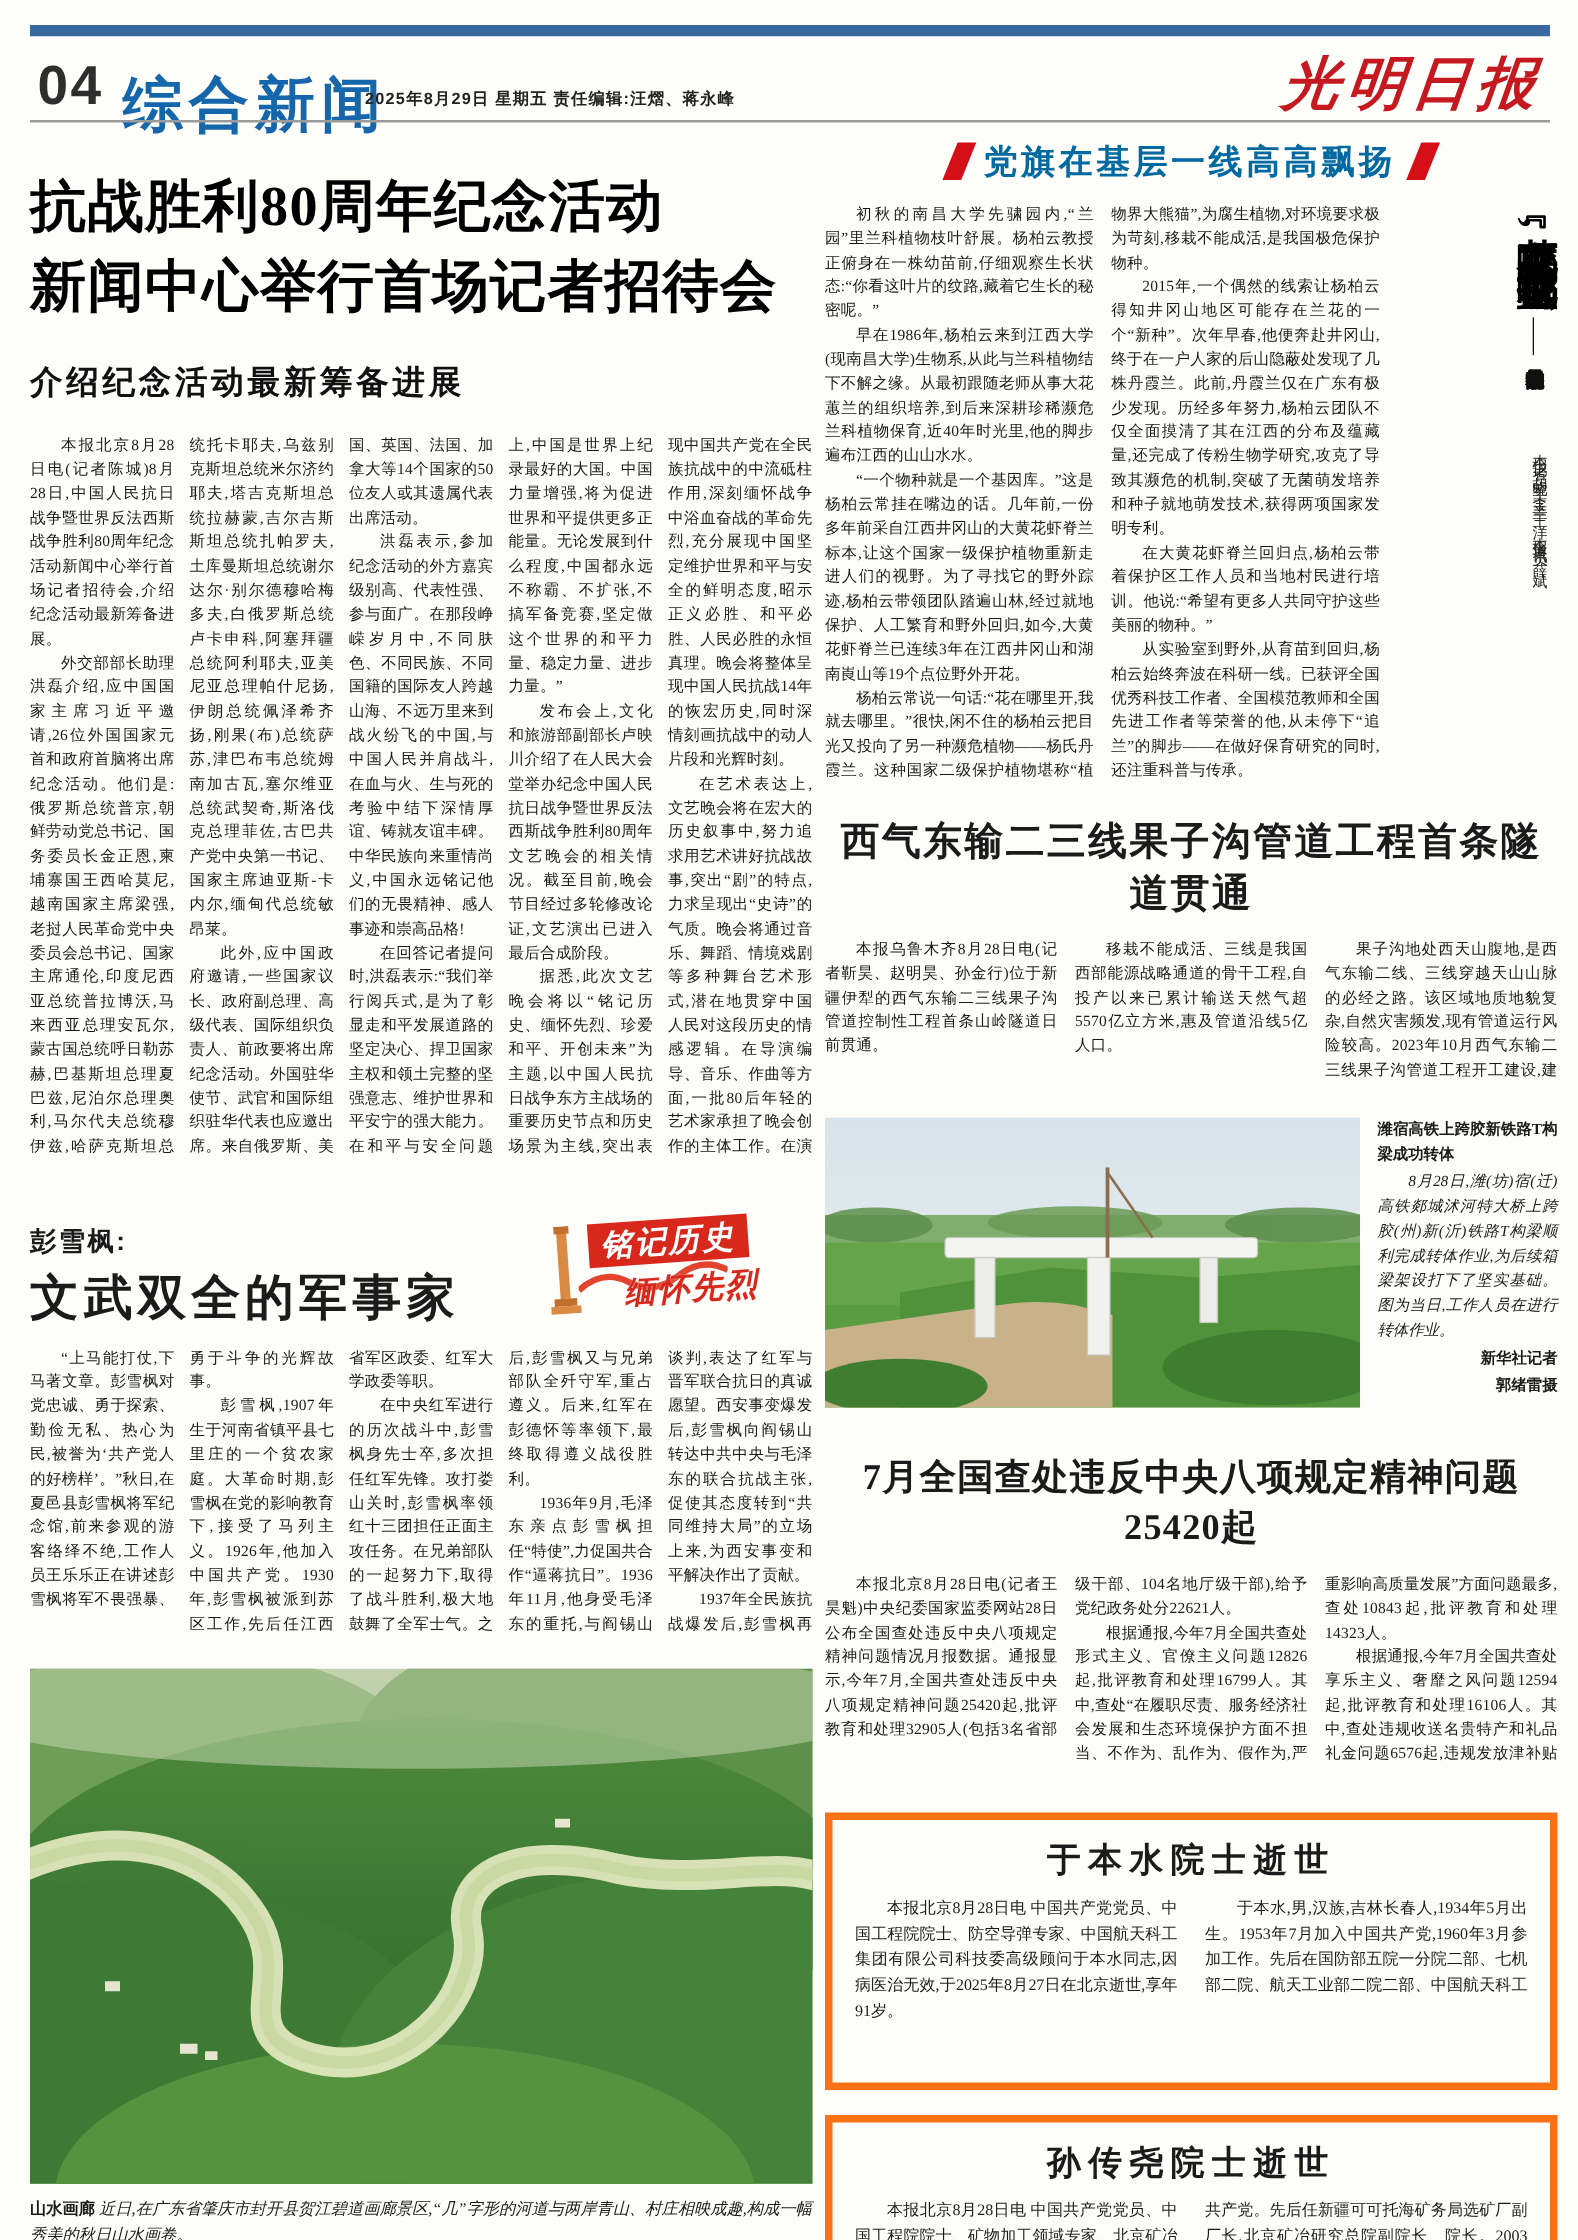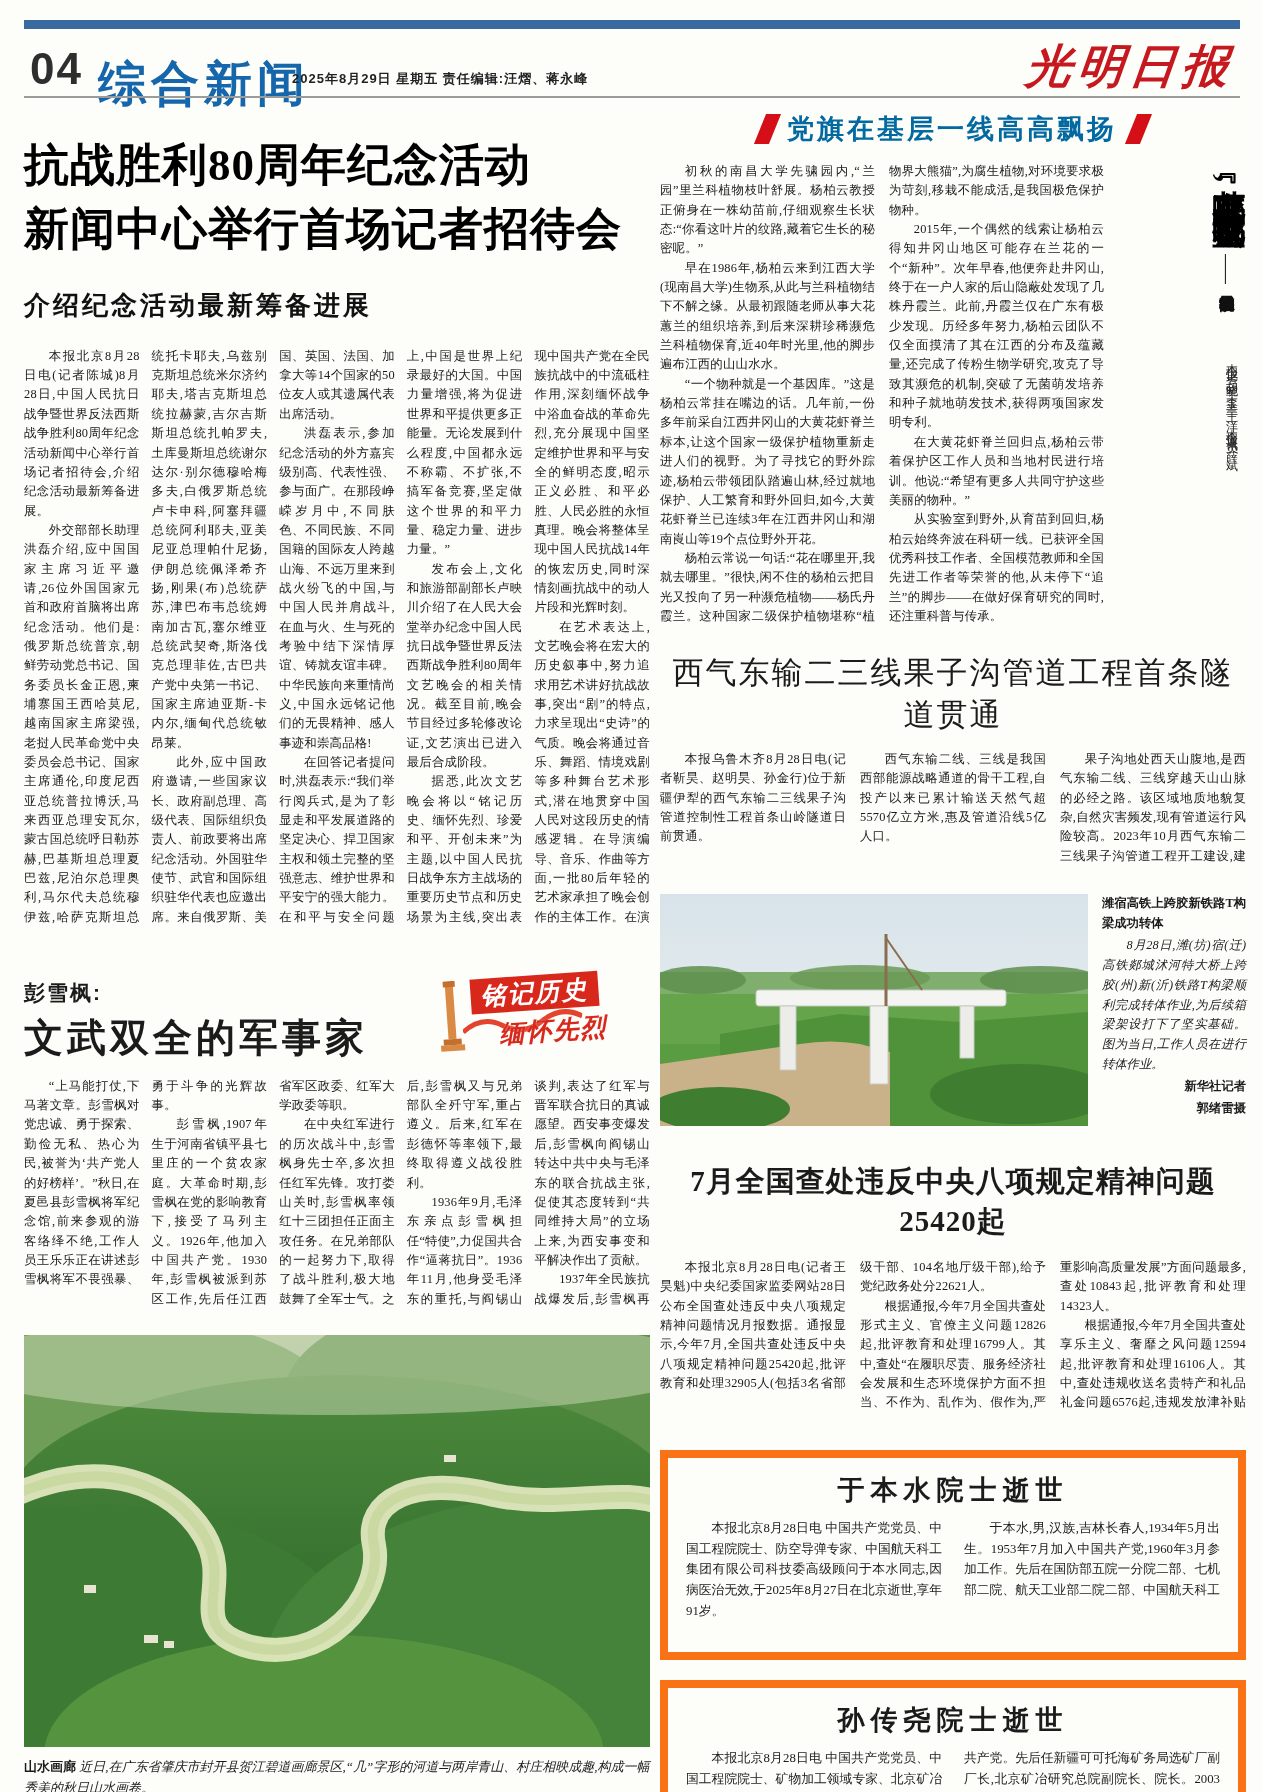--- a/index.html
+++ b/index.html
@@ -45,31 +45,31 @@
   .banner{display:flex;align-items:center;justify-content:center;gap:12px;height:34px;}
   .banner .slash{width:15px;height:30px;background:#d50f18;transform:skewX(-22deg);}
   .banner .slash.r{margin-left:2px;}
   .banner .btxt{color:#0369a1;font-size:27px;font-weight:900;letter-spacing:3px;}
   .party{margin-top:16px;height:468px;display:flex;}
   .party-text{width:444px;height:468px;column-count:2;column-gap:14px;}
   .party-vert{width:142px;height:468px;writing-mode:vertical-rl;display:flex;flex-direction:row;}
   .pv-title{font-size:33px;font-weight:900;line-height:1.05;letter-spacing:2px;color:#000;}
   .pv-sub{font-size:15px;font-weight:600;margin:18px 10px 0 8px;padding-top:40px;color:#111;}
   .pv-by{font-size:12px;letter-spacing:3px;color:#222;padding-top:70px;margin-right:6px;}
-  .pipe-head{margin-top:22px;text-align:center;font-size:31px;font-weight:400;letter-spacing:2px;}
+  .pipe-head{margin-top:22px;text-align:center;font-size:31px;font-weight:700;letter-spacing:2px;}
   .pipe-body{margin-top:14px;height:132px;column-count:3;column-gap:14px;}
   .photo-row{margin-top:12px;height:232px;display:flex;}
   .rail-photo{width:428px;height:232px;display:block;}
   .rail-caption{width:144px;margin-left:14px;font-size:12.3px;line-height:1.62;}
   .rc-title{font-weight:700;text-align:justify;}
   .rc-body{font-style:italic;text-indent:2em;text-align:justify;margin-top:2px;}
   .rc-credit{font-weight:700;text-align:right;margin-top:2px;}
   .rules-head{margin-top:36px;text-align:center;font-size:29px;font-weight:900;letter-spacing:1px;}
   .rules-body{margin-top:16px;height:172px;column-count:3;column-gap:14px;}
-  .obit{border:8px solid #f97316;margin-top:20px;padding:10px 18px 12px 18px;}
+  .obit{border:6px solid #f97316;margin-top:20px;padding:10px 18px 28px 18px;}
   .obit-title{text-align:center;font-size:27px;font-weight:700;letter-spacing:6px;margin:4px 0 10px 0;}
   .obit-body{column-count:2;column-gap:22px;font-size:12.8px;line-height:1.62;overflow:hidden;}
   .obit1 .obit-body{height:122px;}
   .obit2 .obit-body{height:152px;}
 </style>
 </head>
 <body>
 
 <div class="topbar"></div>
 <div class="pageno sans">04</div>
@@ -176,21 +176,21 @@
     <div class="party-vert">
       <div class="pv-title">『花在哪里开,我就去哪里』</div>
       <div class="pv-sub">——记南昌大学生命科学学院教授杨柏云</div>
       <div class="pv-by">本报记者 胡晓军 李玉兰 王 洋  本报通讯员 薛 斌</div>
     </div>
   </div>
 
   <div class="pipe-head">西气东输二三线果子沟管道工程首条隧道贯通</div>
   <div class="pipe-body body-text">
       <p class="para">本报乌鲁木齐8月28日电(记者靳昊、赵明昊、孙金行)位于新疆伊犁的西气东输二三线果子沟管道控制性工程首条山岭隧道日前贯通。</p>
-      <p class="para">西气东输二线、三线是我国西部能源战略通道的骨干工程,自投产以来已累计输送天然气超5570亿立方米,惠及管道沿线5亿人口。</p>
+      <p class="para">移栽不能成活、三线是我国西部能源战略通道的骨干工程,自投产以来已累计输送天然气超5570亿立方米,惠及管道沿线5亿人口。</p>
       <p class="para">果子沟地处西天山腹地,是西气东输二线、三线穿越天山山脉的必经之路。该区域地质地貌复杂,自然灾害频发,现有管道运行风险较高。2023年10月西气东输二三线果子沟管道工程开工建设,建成后将实现管道改线入隧,推动管道本质安全和系统抗风险能力提升。</p>
     </div>
 
   <div class="photo-row">
     <svg class="rail-photo" viewBox="0 0 428 232">
       <defs>
         <linearGradient id="rsky" x1="0" y1="0" x2="0" y2="1">
           <stop offset="0" stop-color="#d7e3ea"></stop>
             <stop offset="1" stop-color="#eef2ef"></stop>
         </linearGradient>

